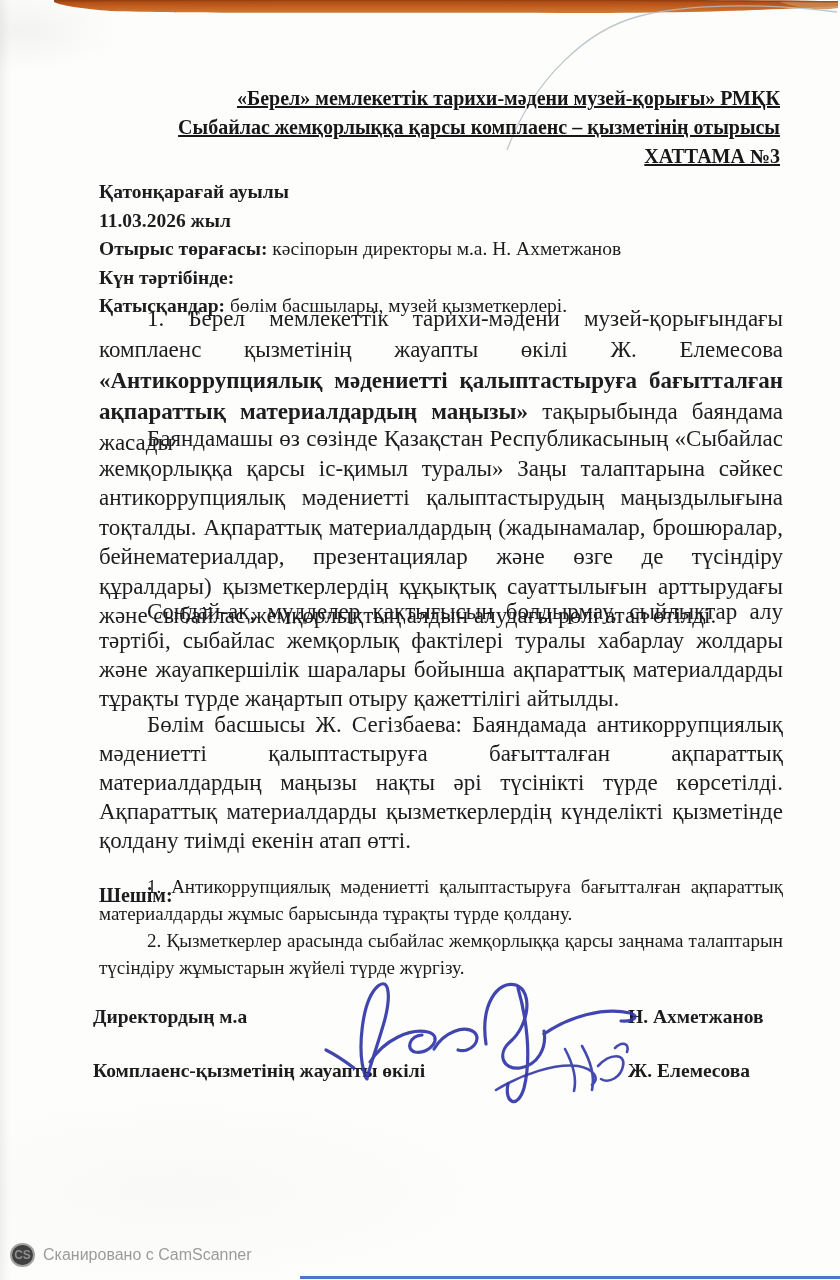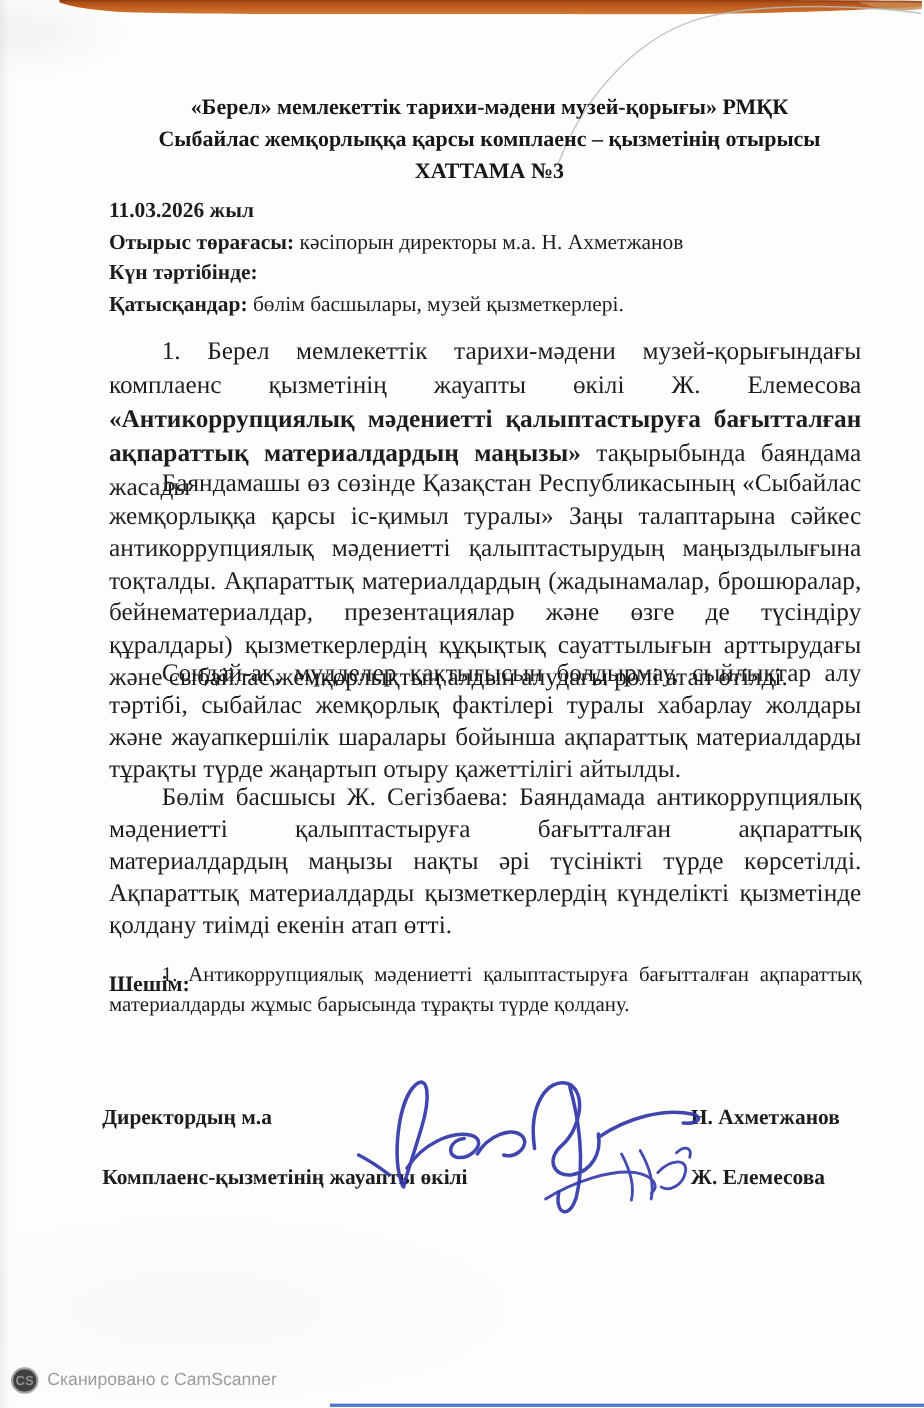--- a/index.html
+++ b/index.html
@@ -14,22 +14,22 @@
   .page::before{
     content:"";position:absolute;inset:0;pointer-events:none;
     background:
       linear-gradient(90deg,rgba(120,120,120,.10),rgba(120,120,120,0) 10px),
       radial-gradient(140px 60px at 20px 30px, rgba(150,150,150,.10), rgba(150,150,150,0) 70%),
       radial-gradient(400px 120px at 180px 1190px, rgba(160,160,160,.05), rgba(160,160,160,0) 75%);
   }
   .abs{position:absolute;}
   .b{font-weight:bold;}
 
-  .title-block{left:110px;right:60px;top:84px;text-align:center;
-    font-weight:bold;font-size:20px;line-height:29px;color:#17171a;}
+  .title-block{left:110px;right:60px;top:84px;text-align:right;
+    font-weight:bold;font-size:20px;line-height:29px;color:#17171a;text-decoration:underline;}
 
   .meta-block{left:99px;right:58px;top:178px;font-size:19.5px;line-height:28.5px;}
 
   .body-par{left:99px;right:57px;font-size:23px;color:#1d1d20;
     text-align:justify;text-indent:48px;margin:0;}
   .par-agenda{top:303px;line-height:31px;}
   .par-1{top:424px;line-height:29.5px;}
   .par-2{top:597px;line-height:29px;}
   .par-3{top:710px;line-height:29px;}
 
@@ -78,35 +78,37 @@
     <path d="M 837,12 C 760,2 682,5 640,16 C 588,29 534,78 507,150" fill="none" stroke="#b3bcc4" stroke-width="1.3" opacity="0.85"></path>
   </svg>
 
   <div class="abs title-block">
     <div>«Берел» мемлекеттік тарихи-мәдени музей-қорығы» РМҚК</div>
     <div>Сыбайлас жемқорлыққа қарсы комплаенс – қызметінің отырысы</div>
     <div>ХАТТАМА №3</div>
   </div>
 
   <div class="abs meta-block">
+    <div><span class="b">Қатонқарағай ауылы</span><span></span></div>
     <div><span class="b">11.03.2026 жыл</span><span></span></div>
     <div><span class="b">Отырыс төрағасы:</span><span> кәсіпорын директоры м.а. Н. Ахметжанов</span></div>
     <div><span class="b">Күн тәртібінде:</span><span></span></div>
     <div><span class="b">Қатысқандар:</span><span> бөлім басшылары, музей қызметкерлері.</span></div>
   </div>
 
   <p class="abs body-par par-agenda"><span>1. Берел мемлекеттік тарихи-мәдени музей-қорығындағы комплаенс қызметінің жауапты өкілі Ж. Елемесова </span><span class="b">«Антикоррупциялық мәдениетті қалыптастыруға бағытталған ақпараттық материалдардың маңызы»</span><span> тақырыбында баяндама жасады</span></p>
 
   <p class="abs body-par par-1">Баяндамашы өз сөзінде Қазақстан Республикасының «Сыбайлас жемқорлыққа қарсы іс-қимыл туралы» Заңы талаптарына сәйкес антикоррупциялық мәдениетті қалыптастырудың маңыздылығына тоқталды. Ақпараттық материалдардың (жадынамалар, брошюралар, бейнематериалдар, презентациялар және өзге де түсіндіру құралдары) қызметкерлердің құқықтық сауаттылығын арттырудағы және сыбайлас жемқорлықтың алдын алудағы рөлі атап өтілді.</p>
   <p class="abs body-par par-3">Бөлім басшысы Ж. Сегізбаева: Баяндамада антикоррупциялық мәдениетті қалыптастыруға бағытталған ақпараттық материалдардың маңызы нақты әрі түсінікті түрде көрсетілді. Ақпараттық материалдарды қызметкерлердің күнделікті қызметінде қолдану тиімді екенін атап өтті.</p>
   <p class="abs body-par par-2">Сондай-ақ, мүдделер қақтығысын болдырмау, сыйлықтар алу тәртібі, сыбайлас жемқорлық фактілері туралы хабарлау жолдары және жауапкершілік шаралары бойынша ақпараттық материалдарды тұрақты түрде жаңартып отыру қажеттілігі айтылды.</p>
 
   <div class="abs decision-head">Шешім:</div>
   <div class="abs decision-items">
     <p>1. Антикоррупциялық мәдениетті қалыптастыруға бағытталған ақпараттық материалдарды жұмыс барысында тұрақты түрде қолдану.</p>
+    <p>2. Қызметкерлер арасында сыбайлас жемқорлыққа қарсы заңнама талаптарын түсіндіру жұмыстарын жүйелі түрде жүргізу.</p>
   </div>
 
   <div class="abs sign-row sig-row-1">
     <span class="role">Директордың м.а</span>
     <span class="name">Н. Ахметжанов</span>
   </div>
   <div class="abs sign-row sig-row-2">
     <span class="role">Комплаенс-қызметінің жауапты өкілі</span>
     <span class="name">Ж. Елемесова</span>
   </div>

